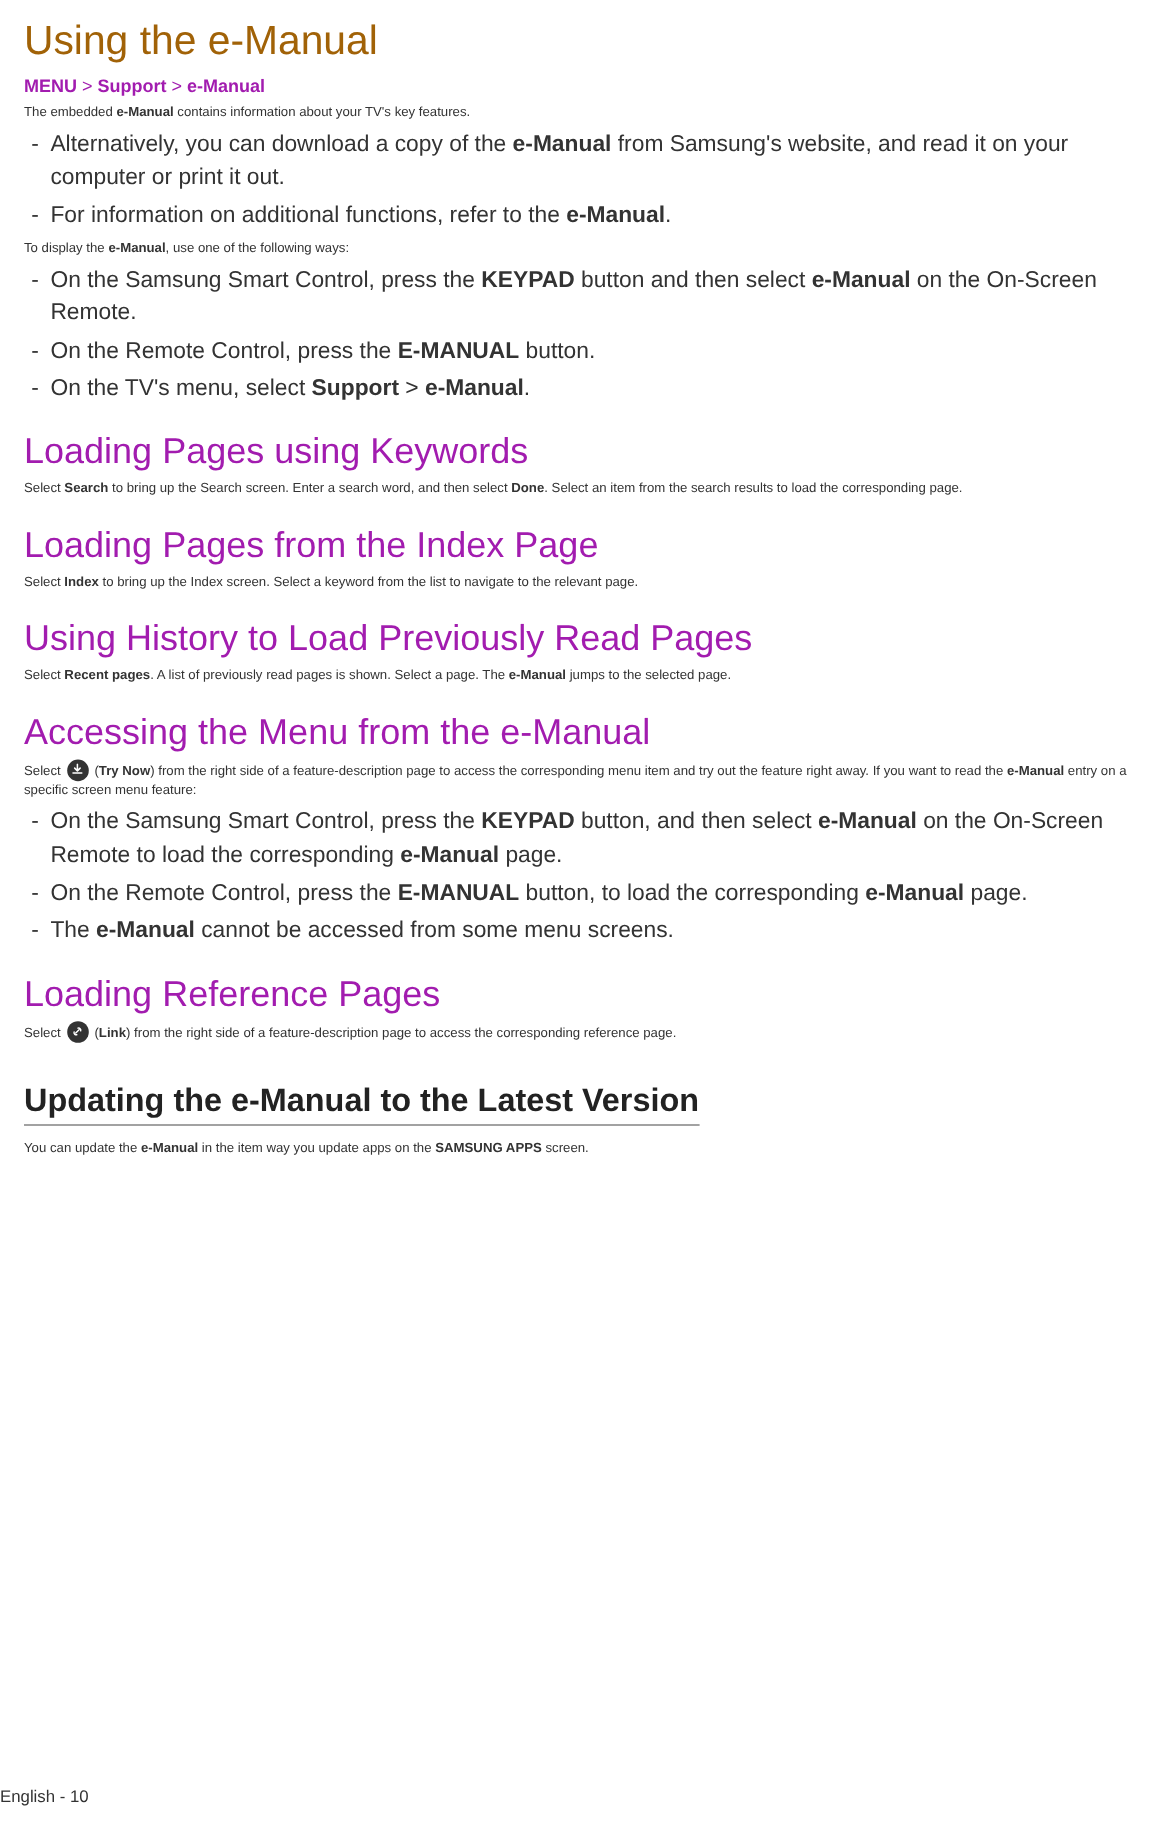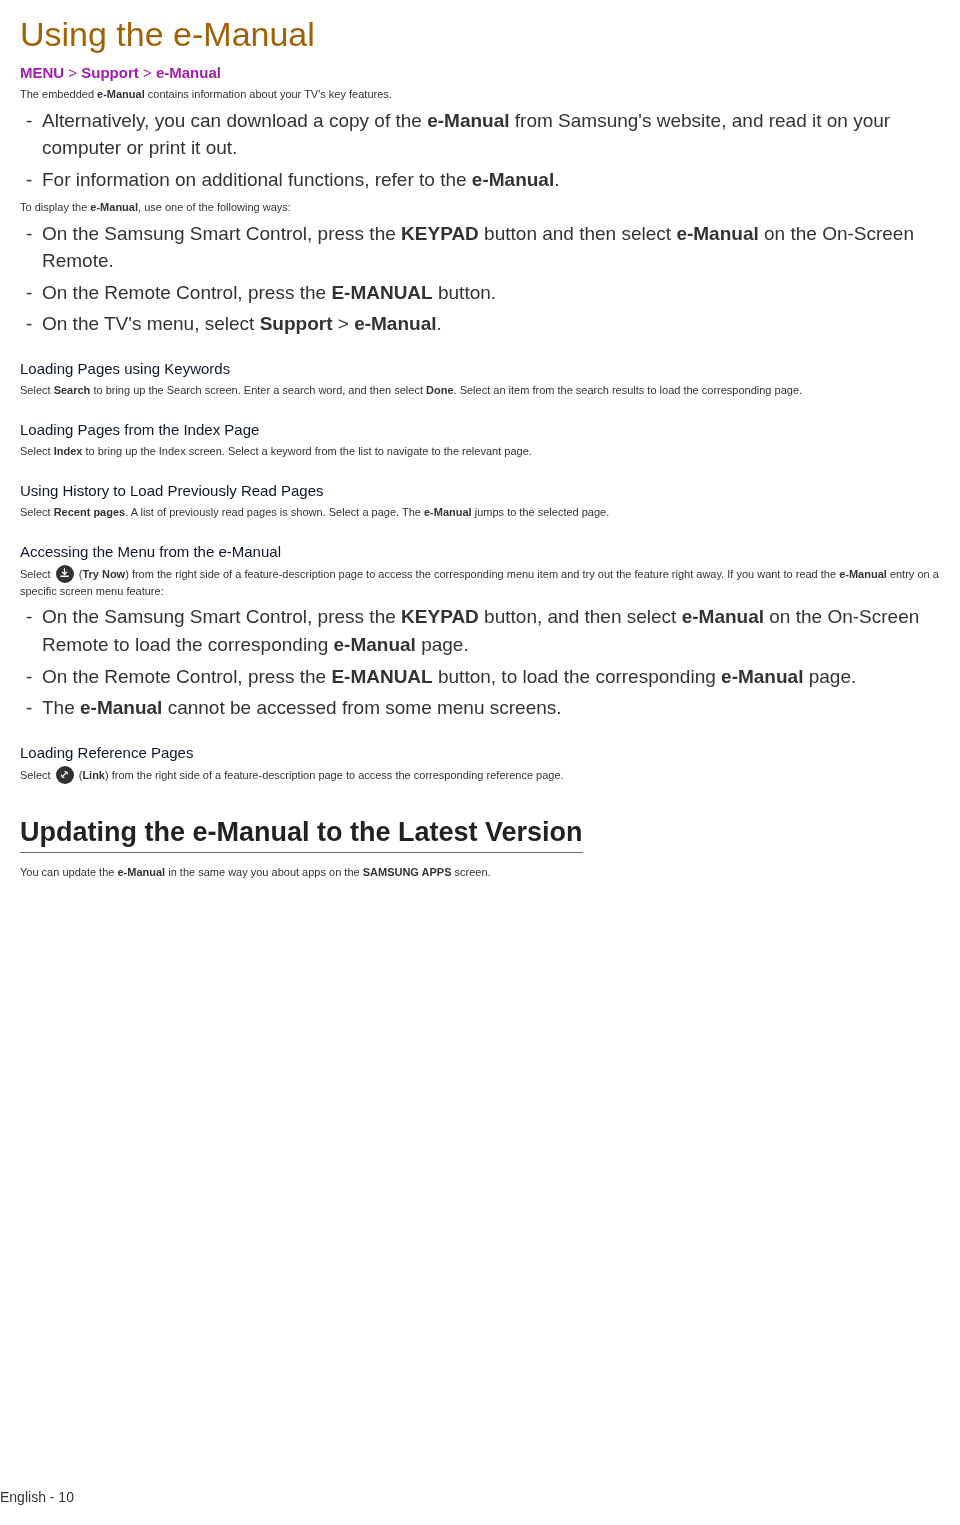--- a/index.html
+++ b/index.html
@@ -52,25 +52,25 @@
       margin-bottom: 4px;
       color: #333;
     }
     ul.dash li::before {
       content: "-";
       position: absolute;
       left: 6px;
       top: 0;
     }
     h2 {
-      font-size: 15px;
+      font-size: 30px;
       font-weight: 400;
       margin-top: 22px;
       margin-bottom: 6px;
-      color: #0f172a;
+      color: #a21caf;
     }
     h3.underline {
       font-size: 27px;
       font-weight: 700;
       margin-top: 28px;
       margin-bottom: 12px;
       padding-bottom: 4px;
       color: #222;
       display: inline-block;
       border-bottom: 1px solid #666;
@@ -165,19 +165,19 @@
 <p>
   <span>Select </span><span class="icon-circle">
       <svg viewBox="0 0 12 12">
         <path d="M4.5 7.5 L7.5 4.5 M3 6.5 A2 2 0 0 0 5.5 9 M9 5.5 A2 2 0 0 0 6.5 3" stroke="#fff" stroke-width="1.3" fill="none" stroke-linecap="round"></path>
       </svg>
     </span><span> (</span><b>Link</b><span>) from the right side of a feature-description page to access the corresponding reference page.</span>
 </p>
 
 <h3 class="underline">Updating the e-Manual to the Latest Version</h3>
 <p>
-  <span>You can update the </span><b>e-Manual</b><span> in the same way you about apps on the </span><b>SAMSUNG APPS</b><span> screen.</span>
+  <span>You can update the </span><b>e-Manual</b><span> in the item way you update apps on the </span><b>SAMSUNG APPS</b><span> screen.</span>
 </p>
 
 <div class="footer">English - 10</div>
 
 
 
 
 </body></html>

